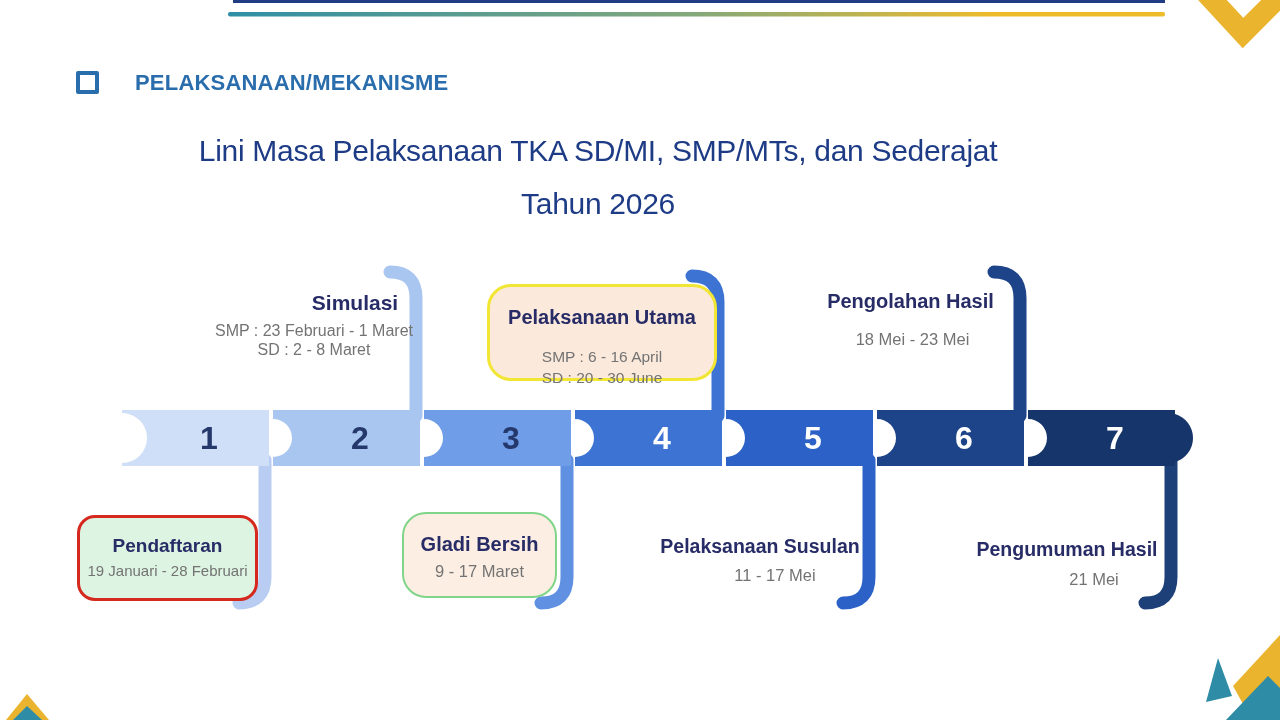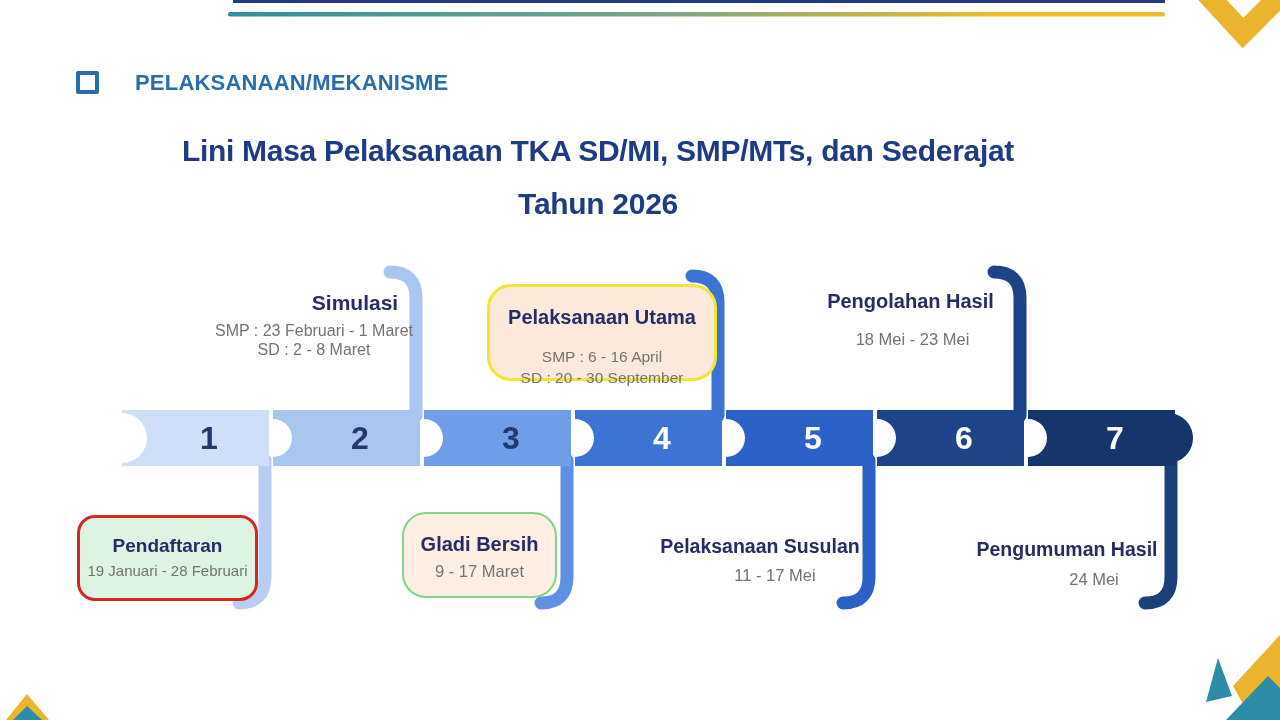--- a/index.html
+++ b/index.html
@@ -13,21 +13,21 @@
     left:76px;top:71px;width:15px;height:15px;
     border:4px solid #2a6dad;border-radius:2px;
   }
   .header-label{
     left:135px;top:70px;font-size:22px;font-weight:bold;color:#2a6dad;
     letter-spacing:.2px;
   }
   
   .main-title{
     left:0;top:124px;width:1196px;text-align:center;
-    color:#1e3b86;font-weight:bold;font-size:30px;line-height:53px;
+    color:#1e3b86;font-weight:normal;font-size:30px;line-height:53px;
     letter-spacing:-.3px;
   }
   
   #diagram{position:absolute;left:0;top:0;width:1280px;height:720px;}
   .segnum{font-family:"Liberation Sans",sans-serif;font-size:32px;font-weight:600;}
   
   .label-title{font-weight:bold;color:#272c66;text-align:center;}
   .label-sub{color:#737373;text-align:center;}
   .simulasi-title{left:290px;top:291px;width:130px;font-size:21px;}
   .simulasi-lines{left:198px;top:321px;width:232px;font-size:16px;line-height:19px;}
@@ -123,34 +123,34 @@
 <div class="abs label-title simulasi-title">Simulasi</div>
 <div class="abs label-sub simulasi-lines">
   <div>SMP : 23 Februari - 1 Maret</div>
   <div>SD : 2 - 8 Maret</div>
 </div>
 
 <div class="abs utama-box">
   <div class="label-title">Pelaksanaan Utama</div>
   <div class="label-sub">
     <div>SMP : 6 - 16 April</div>
-    <div>SD : 20 - 30 September</div>
+    <div>SD : 20 - 30 June</div>
   </div>
 </div>
 
 <div class="abs label-title pengolahan-title">Pengolahan Hasil</div>
 <div class="abs label-sub pengolahan-dates">18 Mei - 23 Mei</div>
 
 <div class="abs pendaftaran-box">
   <div class="label-title">Pendaftaran</div>
   <div class="label-sub">19 Januari  - 28 Februari</div>
 </div>
 
 <div class="abs gladi-box">
   <div class="label-title">Gladi Bersih</div>
   <div class="label-sub">9 - 17 Maret</div>
 </div>
 
 <div class="abs label-title susulan-title">Pelaksanaan Susulan</div>
 <div class="abs label-sub susulan-dates">11 - 17  Mei</div>
 
 <div class="abs label-title pengumuman-title">Pengumuman  Hasil</div>
-<div class="abs label-sub pengumuman-dates">24 Mei</div>
+<div class="abs label-sub pengumuman-dates">21 Mei</div>
 
 </body></html>

